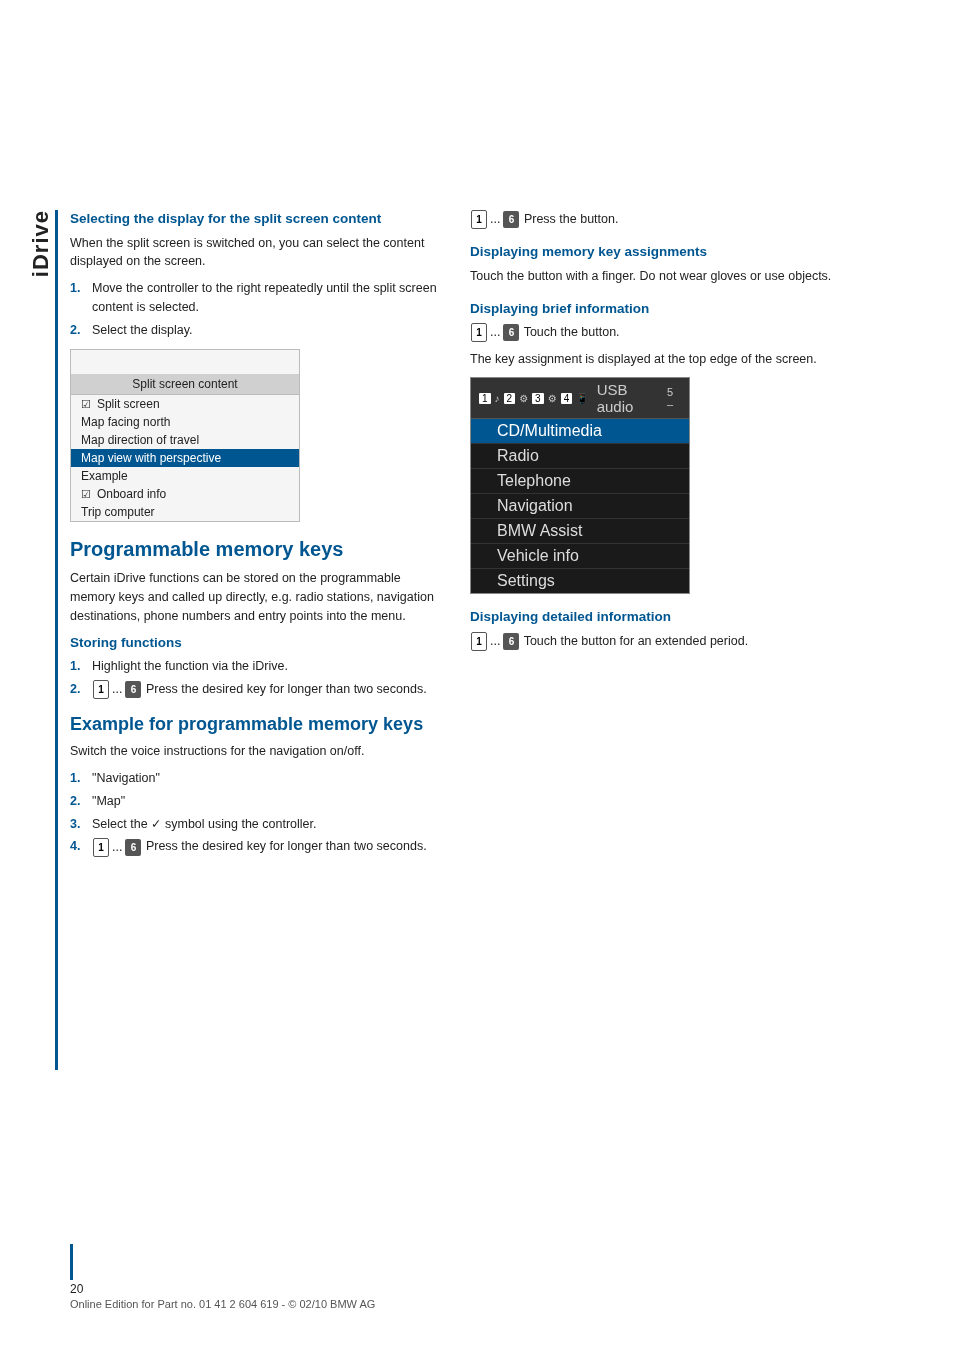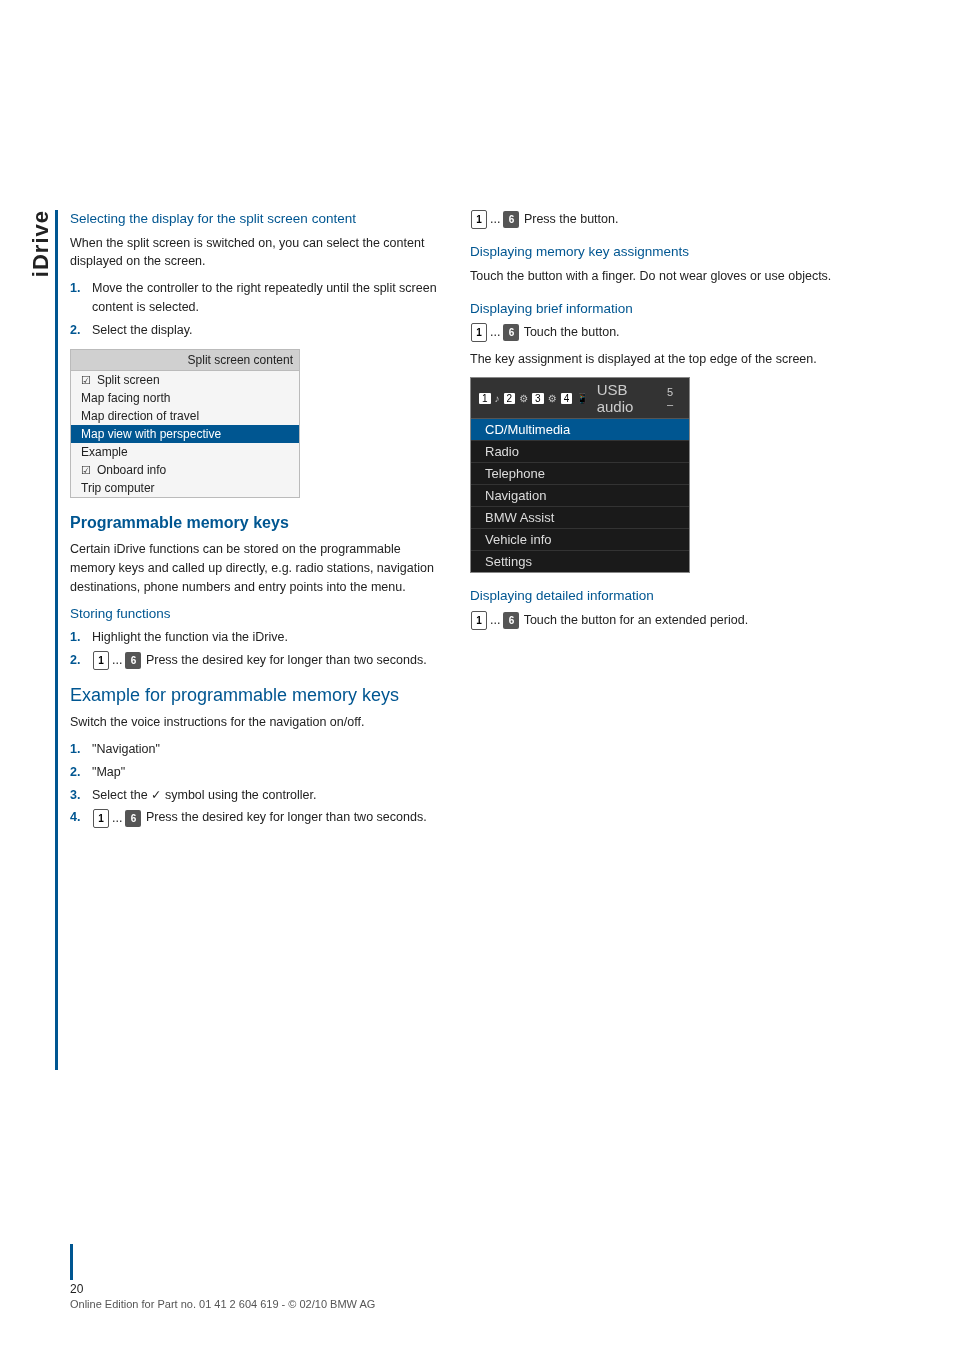--- a/index.html
+++ b/index.html
@@ -64,21 +64,21 @@
       flex-shrink: 0;
     }
 
     .col-right {
       flex: 1;
     }
 
     
     .section-heading {
       font-size: 13.5px;
-      font-weight: normal;
+      font-weight: bold;
       color: #005691;
       margin-bottom: 6px;
       line-height: 1.3;
     }
 
     .body-text {
       font-size: 12.5px;
       line-height: 1.5;
       color: #222;
       margin-bottom: 8px;
@@ -107,25 +107,26 @@
     
     .split-screen-box {
       border: 1px solid #bbb;
       background: #f5f5f5;
       width: 230px;
       margin: 8px 0 14px 0;
       font-size: 12px;
     }
     .split-screen-box .box-title {
       background: #d0d0d0;
-      text-align: right;
+      text-align: center;
       padding: 3px 6px;
       font-size: 12px;
       font-weight: normal;
       border-bottom: 1px solid #bbb;
+      margin-top: 24px;
     }
     .split-screen-box .box-item {
       padding: 2px 10px;
       font-size: 12px;
       color: #222;
       display: flex;
       align-items: center;
       gap: 6px;
     }
     .split-screen-box .box-item.highlighted {
@@ -161,23 +162,23 @@
       color: #000;
       padding: 0 3px;
       font-size: 10px;
       border-radius: 1px;
     }
     .nav-menu-box .menu-header .header-icon {
       color: #ccc;
       font-size: 10px;
     }
     .nav-menu-box .menu-item {
-      padding: 3px 14px;
+      padding: 3px 26px;
       color: #ddd;
-      font-size: 13px;
+      font-size: 16px;
       border-bottom: 1px solid #333;
     }
     .nav-menu-box .menu-item:last-child {
       border-bottom: none;
     }
     .nav-menu-box .menu-item.active {
       background: #005691;
       color: #fff;
     }
 
@@ -206,21 +207,21 @@
       gap: 2px;
       vertical-align: middle;
     }
 
     
     .prog-section {
       margin-top: 16px;
     }
 
     .prog-title {
-      font-size: 16px;
+      font-size: 20px;
       font-weight: bold;
       color: #005691;
       margin-bottom: 8px;
       border-bottom: none;
     }
 
     .subsection {
       margin-bottom: 14px;
     }
 

